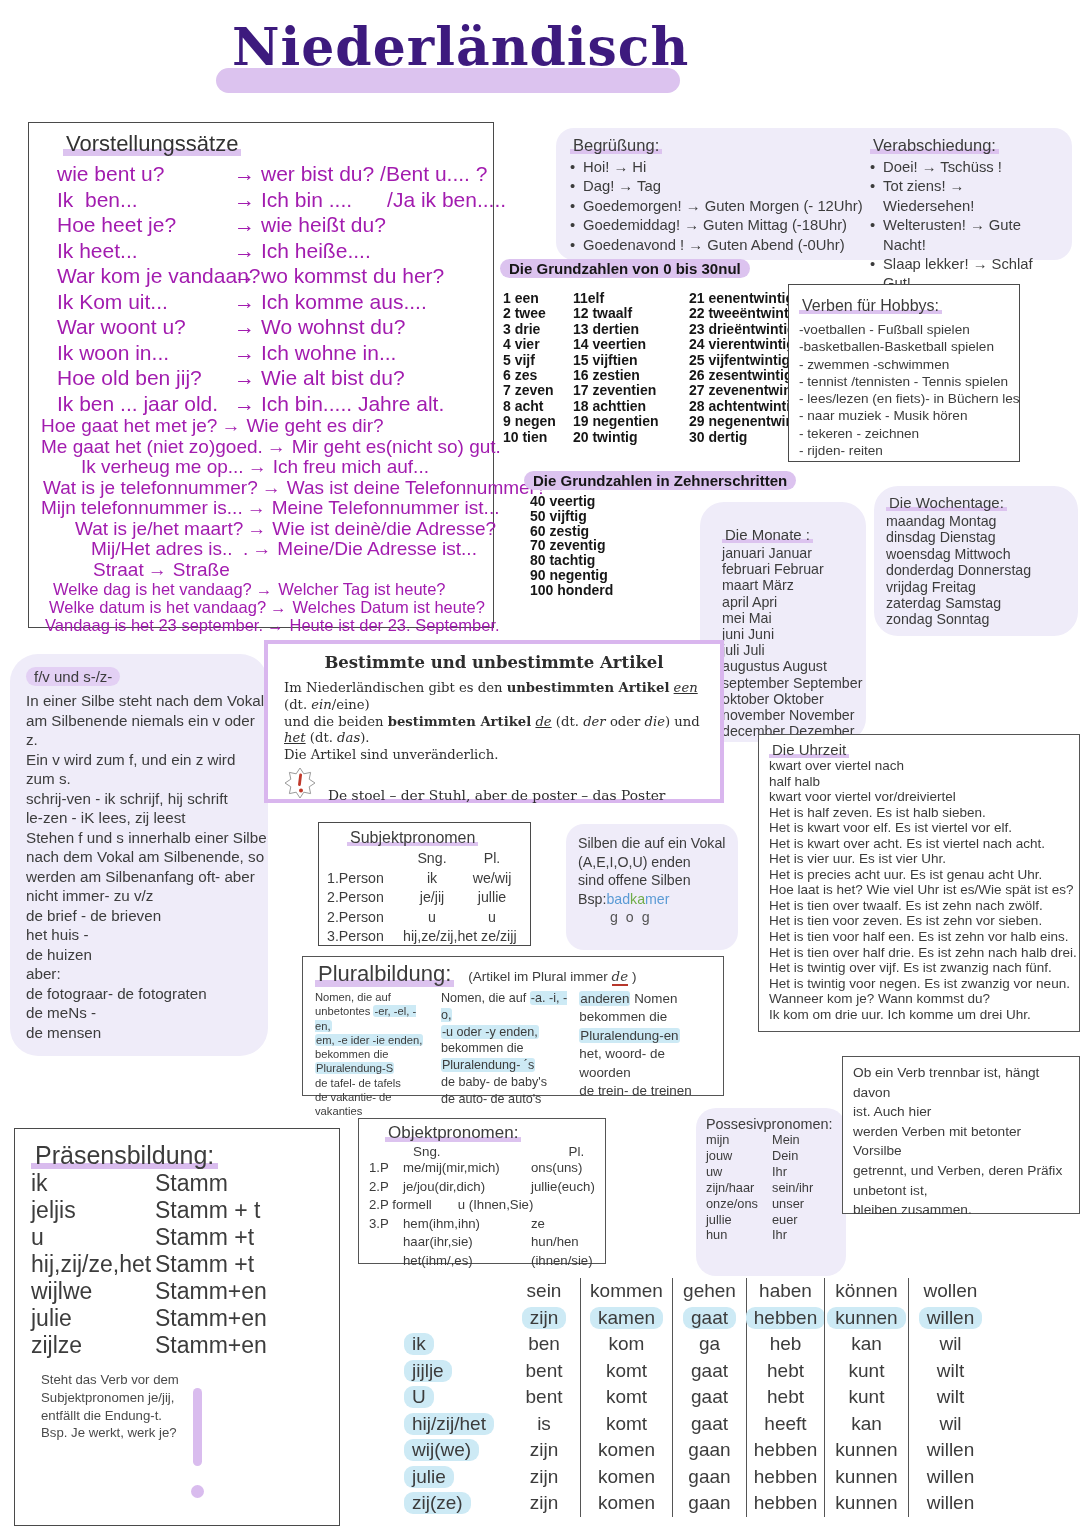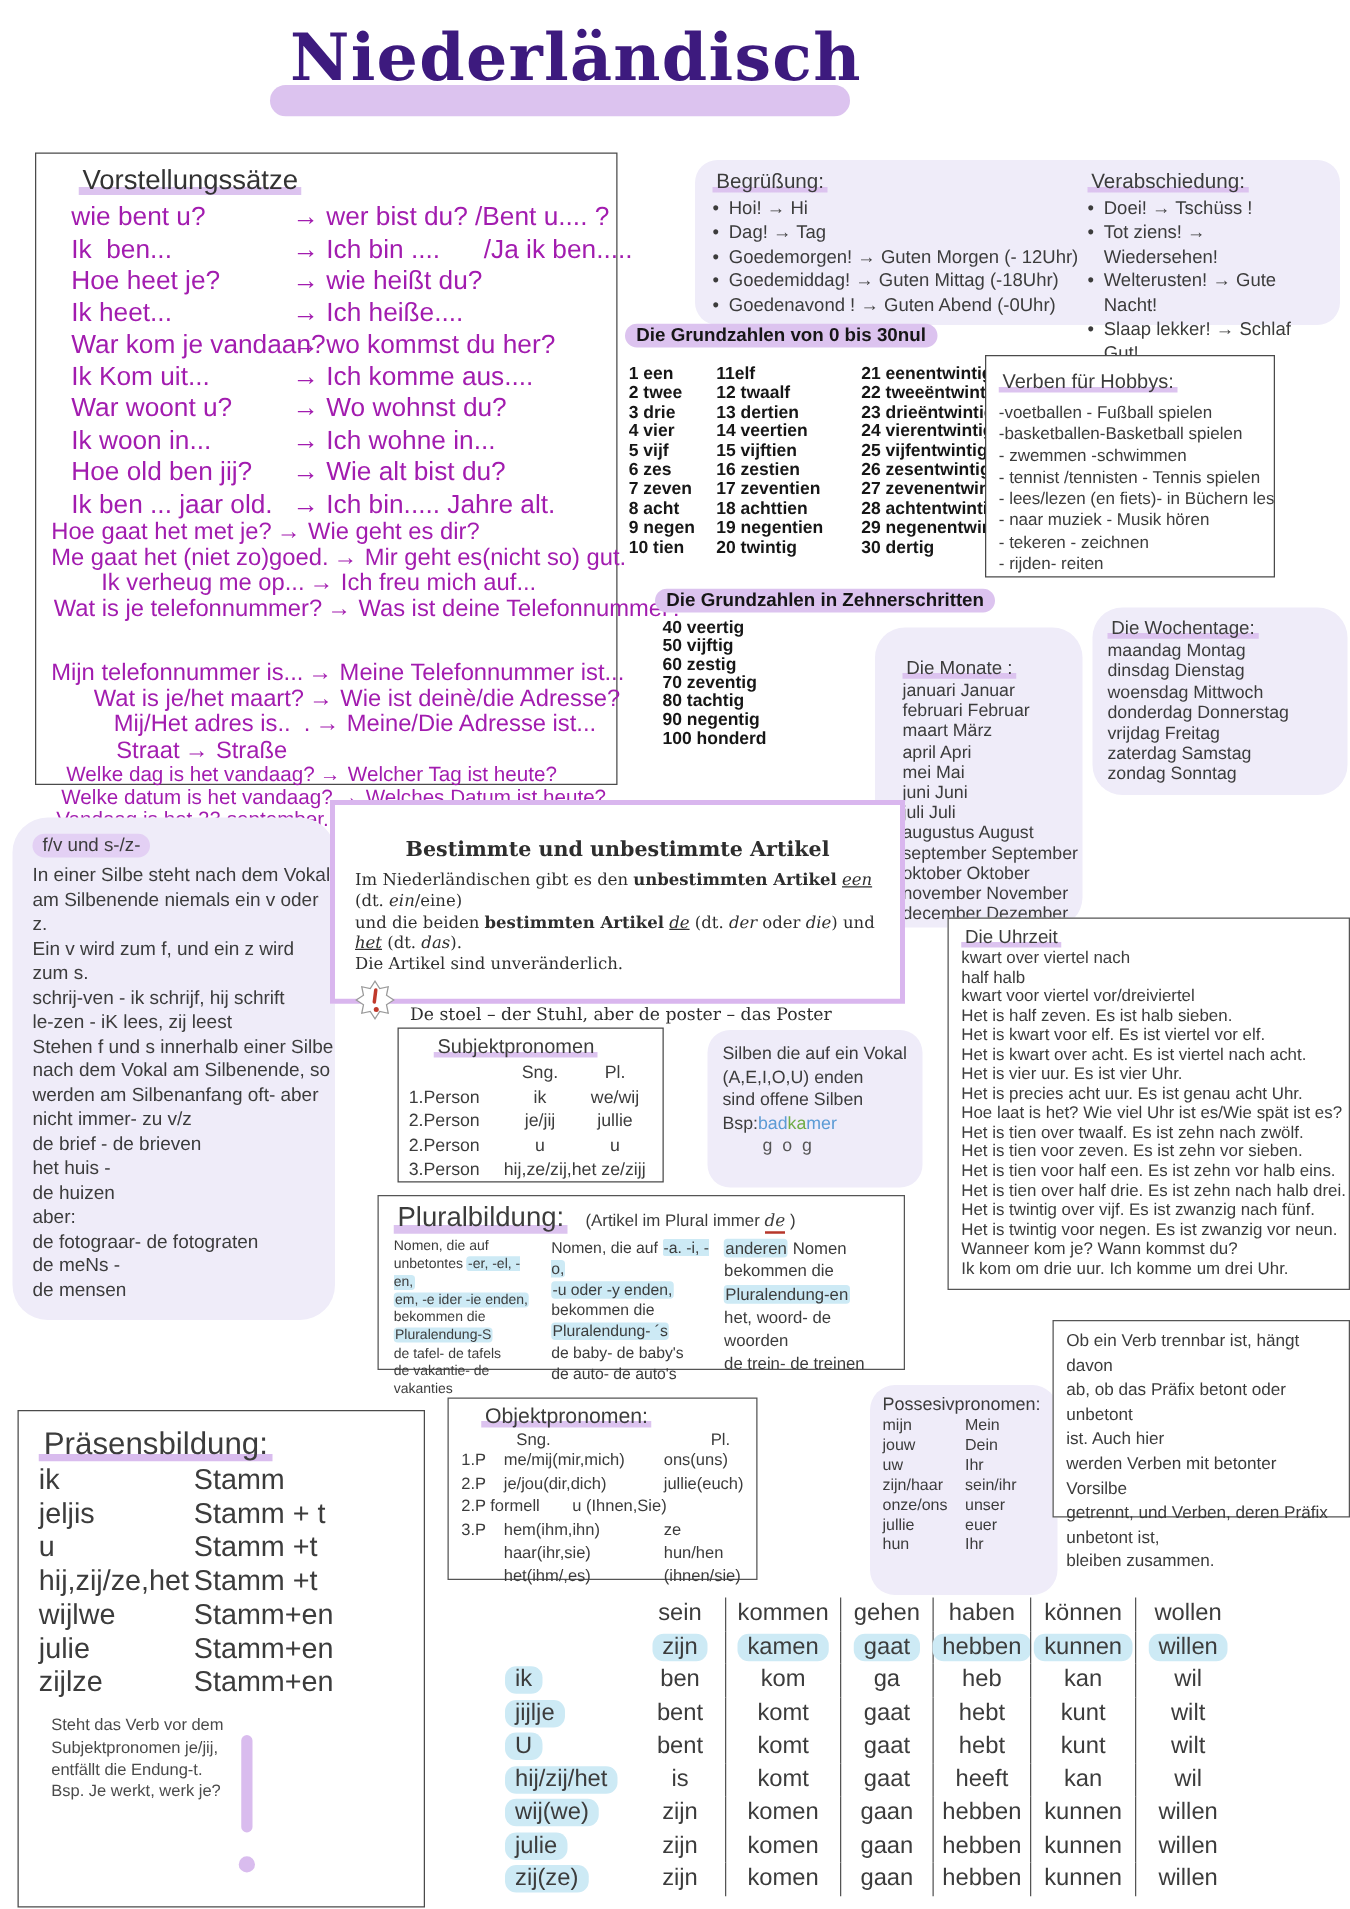--- a/index.html
+++ b/index.html
@@ -48,21 +48,21 @@
   #wochentage{left:874px;top:486px;width:204px;height:150px;padding:8px 0 0 12px;}
   #wt-title{font-size:15px;margin-bottom:2px;}
   .wt-ln{font-size:14.2px;line-height:16.4px;}
   
   #fv{left:10px;top:654px;width:258px;height:402px;padding:14px 0 0 16px;border-radius:28px;}
   #fv-title{font-size:15px;}
   #fv-lines{margin-top:6px;}
   .fv-ln{font-size:15.2px;line-height:19.5px;}
   
   #artikel{left:264px;top:640px;width:460px;height:163px;border:4px solid #d9b6ee;background:#fff;
-           padding:26px 16px;box-sizing:border-box;font-family:"DejaVu Serif",serif;color:#2e2e2e;position:absolute;}
+           padding:9px 16px;box-sizing:border-box;font-family:"DejaVu Serif",serif;color:#2e2e2e;position:absolute;}
   #a-title{font-size:16.5px;font-weight:700;text-align:center;}
   #a-par{font-size:13.2px;line-height:16.8px;margin-top:8px;white-space:pre-wrap;}
   .a-seg.b{font-weight:700;}
   .a-seg.i{font-style:italic;}
   .a-seg.u{text-decoration:underline;}
   #a-noterow{display:flex;align-items:flex-end;margin-top:2px;}
   #a-note{font-size:13.8px;margin-left:12px;margin-bottom:2px;}
   
   #subjekt{left:318px;top:822px;width:213px;height:124px;padding:6px 8px;}
   #sub-title{font-size:16px;margin-left:20px;}
@@ -143,21 +143,21 @@
       <div class="v-row" style="font-size: 21px; line-height: 25.5px; padding-left: 16px;"><span class="v-nl fixed">War kom je vandaan?</span><span class="v-arrow">→</span><span class="v-de">wo kommst du her?</span></div>
       <div class="v-row" style="font-size: 21px; line-height: 25.5px; padding-left: 16px; align-items: flex-end;"><span class="v-nl fixed">Ik Kom uit...</span><span class="v-arrow">→</span><span class="v-de">Ich komme aus....</span></div>
       <div class="v-row" style="font-size: 21px; line-height: 25.5px; padding-left: 16px;"><span class="v-nl fixed">War woont u?</span><span class="v-arrow">→</span><span class="v-de">Wo wohnst du?</span></div>
       <div class="v-row" style="font-size: 21px; line-height: 25.5px; padding-left: 16px;"><span class="v-nl fixed">Ik woon in...</span><span class="v-arrow">→</span><span class="v-de">Ich wohne in...</span></div>
       <div class="v-row" style="font-size: 21px; line-height: 25.5px; padding-left: 16px;"><span class="v-nl fixed">Hoe old ben jij?</span><span class="v-arrow">→</span><span class="v-de">Wie alt bist du?</span></div>
       <div class="v-row" style="font-size: 21px; line-height: 25.5px; padding-left: 16px;"><span class="v-nl fixed">Ik ben ... jaar old.</span><span class="v-arrow">→</span><span class="v-de">Ich bin..... Jahre alt.</span></div>
       <div class="v-row" style="font-size: 19px; line-height: 20.5px; padding-left: 0px;"><span class="v-nl" style="padding-right: 4px;">Hoe gaat het met je?</span><span class="v-arrow">→</span><span class="v-de">Wie geht es dir?</span></div>
       <div class="v-row" style="font-size: 19px; line-height: 20.5px; padding-left: 0px;"><span class="v-nl" style="padding-right: 4px;">Me gaat het (niet zo)goed.</span><span class="v-arrow">→</span><span class="v-de">Mir geht es(nicht so) gut.</span></div>
       <div class="v-row" style="font-size: 19px; line-height: 20.5px; padding-left: 40px;"><span class="v-nl" style="padding-right: 4px;">Ik verheug me op...</span><span class="v-arrow">→</span><span class="v-de">Ich freu mich auf...</span></div>
       <div class="v-row" style="font-size: 19px; line-height: 20.5px; padding-left: 2px;"><span class="v-nl" style="padding-right: 4px;">Wat is je telefonnummer?</span><span class="v-arrow">→</span><span class="v-de">Was ist deine Telefonnummer?</span></div>
-      <div class="v-row" style="font-size: 19px; line-height: 20.5px; padding-left: 0px; margin-top: 31px;"><span class="v-nl" style="padding-right: 4px;">Mijn telefonnummer is...</span><span class="v-arrow">→</span><span class="v-de">Meine Telefonnummer ist...</span></div>
+      <div class="v-row" style="font-size: 19px; line-height: 20.5px; padding-left: 0px;"><span class="v-nl" style="padding-right: 4px;">Mijn telefonnummer is...</span><span class="v-arrow">→</span><span class="v-de">Meine Telefonnummer ist...</span></div>
       <div class="v-row" style="font-size: 19px; line-height: 20.5px; padding-left: 34px;"><span class="v-nl" style="padding-right: 4px;">Wat is je/het maart?</span><span class="v-arrow">→</span><span class="v-de">Wie ist deinè/die Adresse?</span></div>
       <div class="v-row" style="font-size: 19px; line-height: 20.5px; padding-left: 50px;"><span class="v-nl" style="padding-right: 4px;">Mij/Het adres is..  .</span><span class="v-arrow">→</span><span class="v-de">Meine/Die Adresse ist...</span></div>
       <div class="v-row" style="font-size: 19px; line-height: 20.5px; padding-left: 52px;"><span class="v-nl" style="padding-right: 4px;">Straat</span><span class="v-arrow">→</span><span class="v-de">Straße</span></div>
       <div class="v-row" style="font-size: 16.5px; line-height: 18px; padding-left: 12px;"><span class="v-nl" style="padding-right: 4px;">Welke dag is het vandaag?</span><span class="v-arrow">→</span><span class="v-de">Welcher Tag ist heute?</span></div>
       <div class="v-row" style="font-size: 16.5px; line-height: 18px; padding-left: 8px;"><span class="v-nl" style="padding-right: 4px;">Welke datum is het vandaag?</span><span class="v-arrow">→</span><span class="v-de">Welches Datum ist heute?</span></div>
       <div class="v-row" style="font-size: 16.5px; line-height: 18px; padding-left: 4px;"><span class="v-nl" style="padding-right: 4px;">Vandaag is het 23 september.</span><span class="v-arrow">→</span><span class="v-de">Heute ist der 23. September.</span></div>
     </div>
 </section>
 
 <section id="greet" class="blob">
@@ -501,21 +501,20 @@
       <div class="po-row">
         <span class="po-nl">hun</span>
         <span>Ihr</span>
       </div>
     </div>
 </section>
 
 <section id="trennbar" class="box">
   <div id="tr-lines">
       <div class="tr-ln">Ob ein Verb trennbar ist, hängt davon</div>
-      <div class="tr-ln">ab, ob das Präfix betont oder unbetont</div>
       <div class="tr-ln">ist. Auch hier</div>
       <div class="tr-ln">werden Verben mit betonter Vorsilbe</div>
       <div class="tr-ln">getrennt, und Verben, deren Präfix</div>
       <div class="tr-ln">unbetont ist,</div>
       <div class="tr-ln">bleiben zusammen.</div>
     </div>
 </section>
 
 <section id="praesens" class="box">
   <div><span id="pr-title">Präsensbildung:</span></div>

